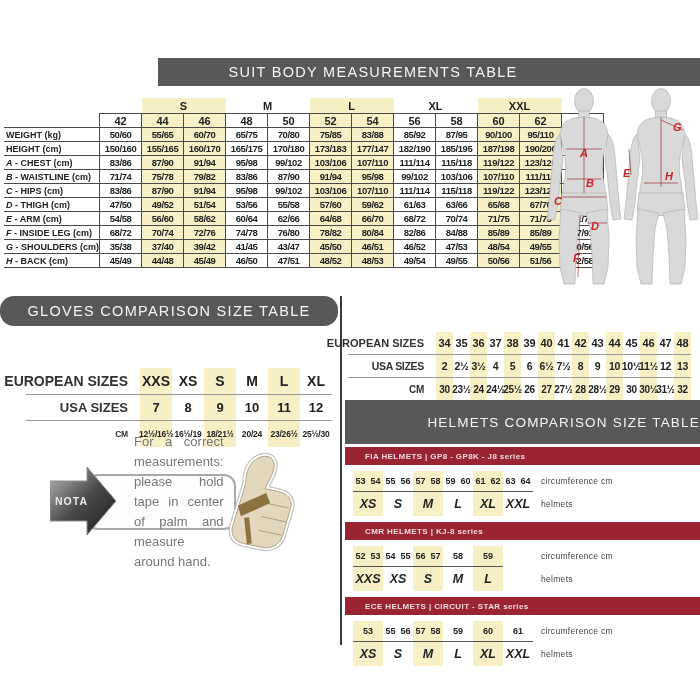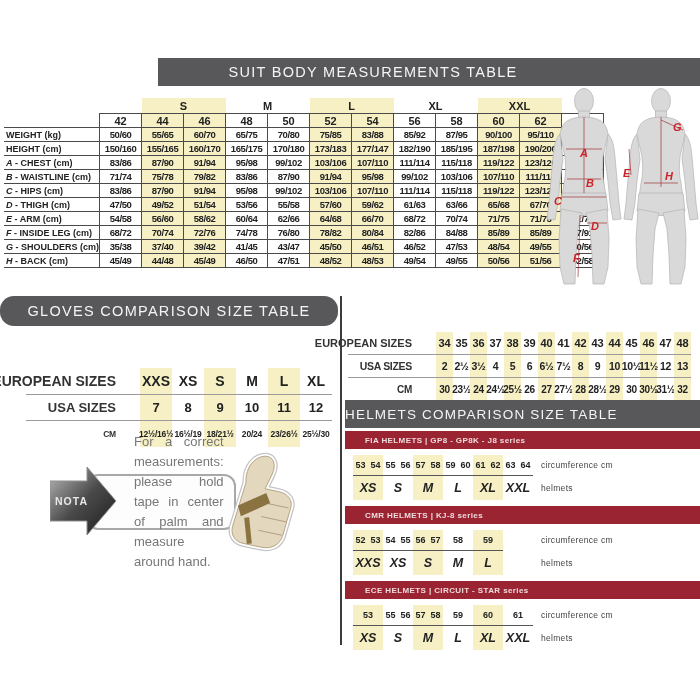--- a/index.html
+++ b/index.html
@@ -5,21 +5,21 @@
   html,body{margin:0;padding:0;}
   body{width:700px;height:700px;background:#fff;font-family:"Liberation Sans",sans-serif;color:#222;position:relative;overflow:hidden;}
   #stage{position:absolute;inset:0;}
 
   
   .hdr-bar{position:absolute;background:#58585a;color:#f4f4f4;display:flex;align-items:center;justify-content:center;
            font-size:14.5px;letter-spacing:1.3px;font-weight:400;white-space:nowrap;}
   #suit-header{left:158px;top:58px;width:542px;height:28px;padding-right:112px;box-sizing:border-box;}
   #gloves-header{left:0;top:296px;width:338px;height:30px;border-radius:14px;}
   #shoes-header{left:345px;top:296px;width:355px;height:30px;}
-  #helmets-header{position:relative;width:355px;height:28px;background:#58585a;color:#f4f4f4;display:flex;align-items:center;justify-content:flex-start;font-size:13.5px;letter-spacing:1.2px;}
+  #helmets-header{position:relative;width:355px;height:44px;background:#58585a;color:#f4f4f4;display:flex;align-items:center;justify-content:flex-end;font-size:13.5px;letter-spacing:1.2px;}
   #divider-v{position:absolute;left:340px;top:296px;width:2px;height:349px;background:#3c3c3c;}
 
   
   #suit-table{position:absolute;left:4px;top:98px;}
   table.suit-tbl{border-collapse:collapse;table-layout:fixed;}
   table.suit-tbl td{padding:0;text-align:center;vertical-align:middle;}
   tr.grp-row td{border:none;font-size:11px;font-weight:bold;height:15px;}
   tr.sizes-row td{border:1px solid #4a4a4a;font-size:11px;font-weight:bold;height:13px;}
   table.suit-tbl tbody td{border:1px solid #4a4a4a;font-size:9.5px;font-weight:bold;height:13px;letter-spacing:-0.4px;}
   table.suit-tbl td.corner{border:none;background:#fff;}
@@ -32,21 +32,21 @@
   #figure-front{left:543px;top:87px;}
   #figure-back{left:620px;top:87px;}
   .body-shape{fill:#d9d9d9;stroke:#b3b3b3;stroke-width:.7;}
   .guides line{stroke:#9e3434;stroke-width:.7;}
   .fig-letter{font-family:"Liberation Sans",sans-serif;font-weight:bold;font-style:italic;font-size:11px;fill:#cc2328;}
 
   
   .cmp{position:absolute;display:grid;}
   #gloves-table{left:26px;top:368px;grid-template-columns:114px repeat(6,32px);}
   #shoes-table{left:348px;top:332px;grid-template-columns:88px repeat(15,17px);}
-  .c-lbl{display:flex;align-items:center;justify-content:flex-end;padding-right:24px;font-size:8.5px;font-weight:bold;color:#333;white-space:nowrap;}
+  .c-lbl{display:flex;align-items:center;justify-content:flex-end;padding-right:12px;font-size:8.5px;font-weight:bold;color:#333;white-space:nowrap;}
   .c-val{display:flex;align-items:center;justify-content:center;font-weight:bold;color:#222;}
   .undl{border-bottom:1.5px solid #9a9a9a;}
   #gloves-table .r0{font-size:14px;height:26px;}
   #gloves-table .r1{font-size:13px;height:25px;}
   #gloves-table .r2{font-size:8.5px;height:26px;letter-spacing:-0.2px;}
   #gloves-table .c-lbl{height:inherit;}
   #shoes-table .r0{font-size:11px;height:22px;}
   #shoes-table .r1{font-size:10.5px;height:22px;letter-spacing:-0.3px;}
   #shoes-table .r2{font-size:10px;height:22px;letter-spacing:-0.3px;}
 

